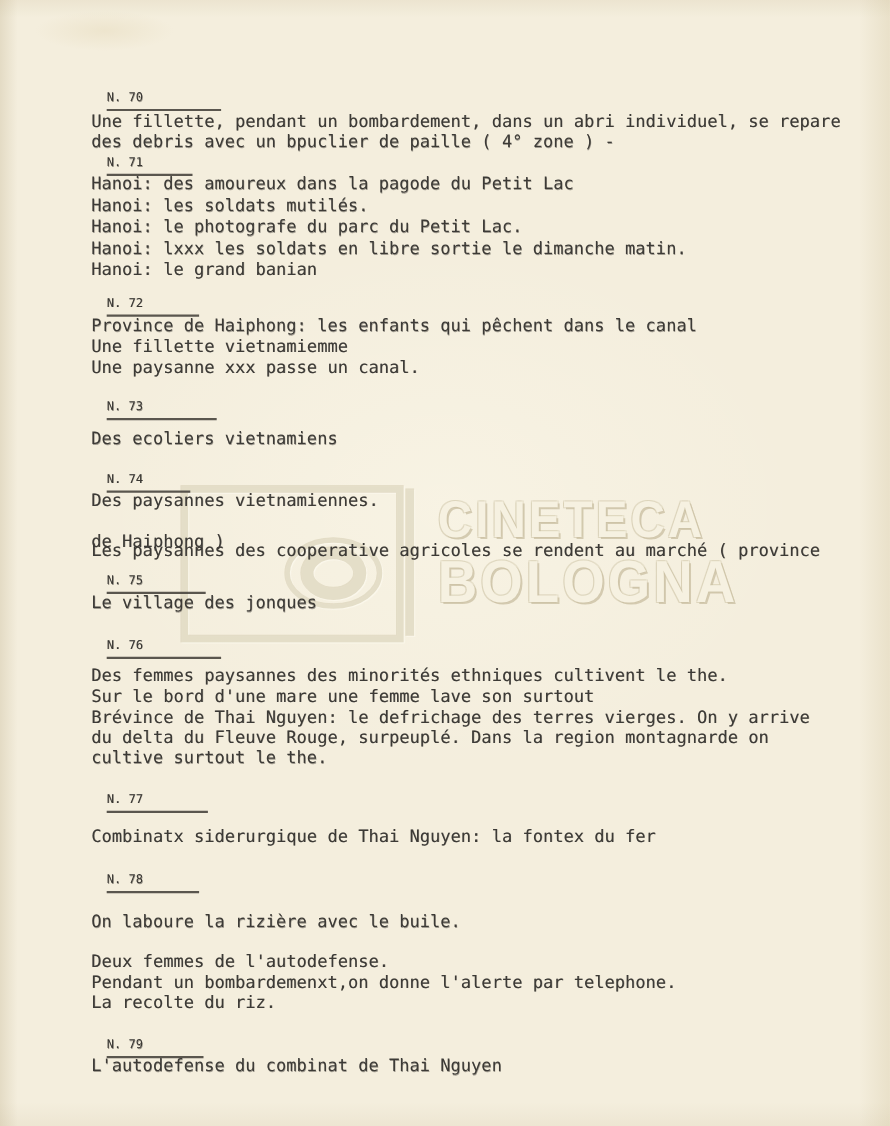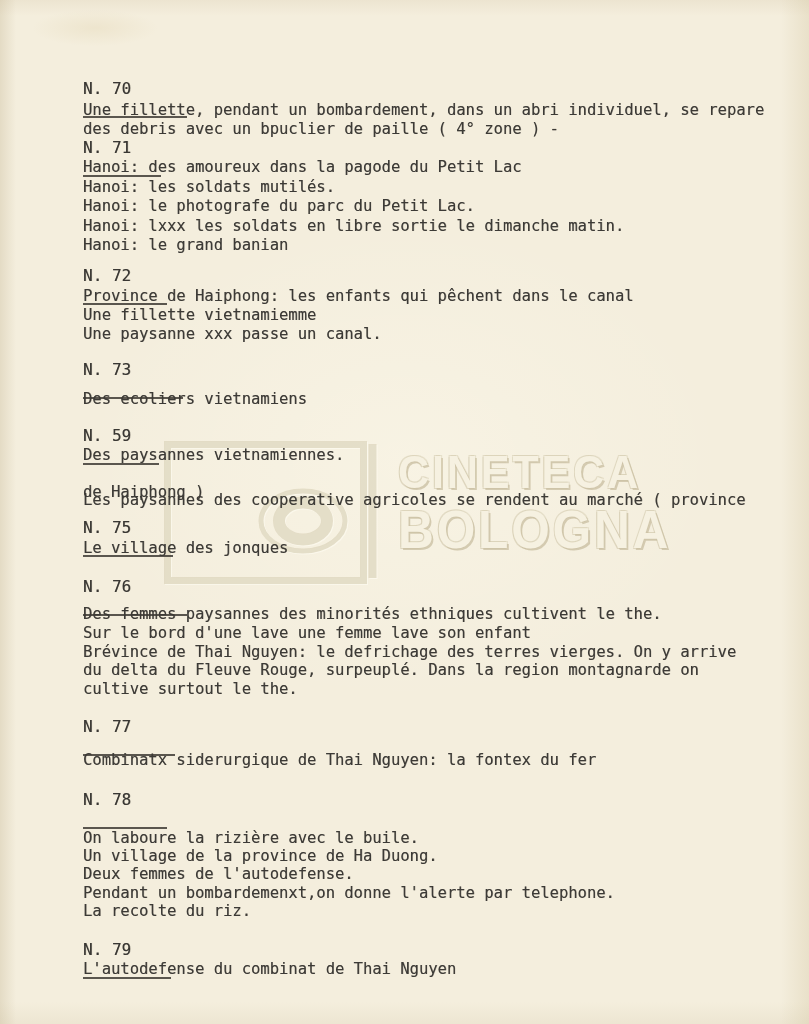--- a/index.html
+++ b/index.html
@@ -24,27 +24,27 @@
     position: absolute;
     left: 83px;
     font-size: 15.5px;
     line-height: 17px;
     color: #3c3a36;
     text-shadow: 0.4px 0.4px 0.6px rgba(58,54,48,0.45);
     white-space: pre;
   }
   .hd {
     position: absolute;
-    left: 83px;
-    font-size: 16px;
+    left: 97px;
+    font-size: 11px;
     line-height: 16px;
     color: #393733;
     text-shadow: 0.4px 0.4px 0.6px rgba(58,54,48,0.5);
     border-bottom: 2px solid rgba(62,59,53,0.85);
-    padding-bottom: 19px;
+    padding-bottom: 2px;
     white-space: pre;
   }
 
   
   .watermark { position: absolute; inset: 0; z-index: 0; }
   .wm-svg {
     position: absolute; left: 0; top: 0;
     filter: drop-shadow(1.5px 1.5px 0 rgba(255,253,244,0.9));
     opacity: 0.8;
   }
@@ -100,41 +100,40 @@
     <div class="ln" style="top:237px">Hanoi: le grand banian</div>
 
     <div class="hd" style="top:268px; width:84px">N. 72</div>
     <div class="ln" style="top:288px">Province de Haiphong: les enfants qui pêchent dans le canal</div>
     <div class="ln" style="top:307px">Une fillette vietnamiemme</div>
     <div class="ln" style="top:326px">Une paysanne xxx passe un canal.</div>
 
     <div class="hd" style="top:362px; width:100px">N. 73</div>
     <div class="ln" style="top:391px">Des ecoliers vietnamiens</div>
 
-    <div class="hd" style="top:428px; width:76px">N. 59</div>
+    <div class="hd" style="top:428px; width:76px">N. 74</div>
     <div class="ln" style="top:447px">Des paysannes vietnamiennes.</div>
     <div class="ln" style="top:492px">Les paysannes des cooperative agricoles se rendent au marché ( province</div>
     <div class="ln" style="top:484px">de Haiphong )</div>
 
     <div class="hd" style="top:520px; width:90px">N. 75</div>
     <div class="ln" style="top:540px">Le village des jonques</div>
 
     <div class="hd" style="top:579px; width:104px">N. 76</div>
     <div class="ln" style="top:606px">Des femmes paysannes des minorités ethniques cultivent le the.</div>
-    <div class="ln" style="top:625px">Sur le bord d'une lave une femme lave son enfant</div>
+    <div class="ln" style="top:625px">Sur le bord d'une mare une femme lave son surtout</div>
     <div class="ln" style="top:644px">Brévince de Thai Nguyen: le defrichage des terres vierges. On y arrive</div>
     <div class="ln" style="top:662px">du delta du Fleuve Rouge, surpeuplé. Dans la region montagnarde on</div>
     <div class="ln" style="top:681px">cultive surtout le the.</div>
 
     <div class="hd" style="top:719px; width:92px">N. 77</div>
     <div class="ln" style="top:752px">Combinatx siderurgique de Thai Nguyen: la fontex du fer</div>
 
     <div class="hd" style="top:792px; width:84px">N. 78</div>
     <div class="ln" style="top:830px">On laboure la rizière avec le buile.</div>
-    <div class="ln" style="top:848px">Un village de la province de Ha Duong.</div>
     <div class="ln" style="top:866px">Deux femmes de l'autodefense.</div>
     <div class="ln" style="top:885px">Pendant un bombardemenxt,on donne l'alerte par telephone.</div>
     <div class="ln" style="top:903px">La recolte du riz.</div>
 
     <div class="hd" style="top:942px; width:88px">N. 79</div>
     <div class="ln" style="top:961px">L'autodefense du combinat de Thai Nguyen</div>
 
   </div>
 </div>
 

